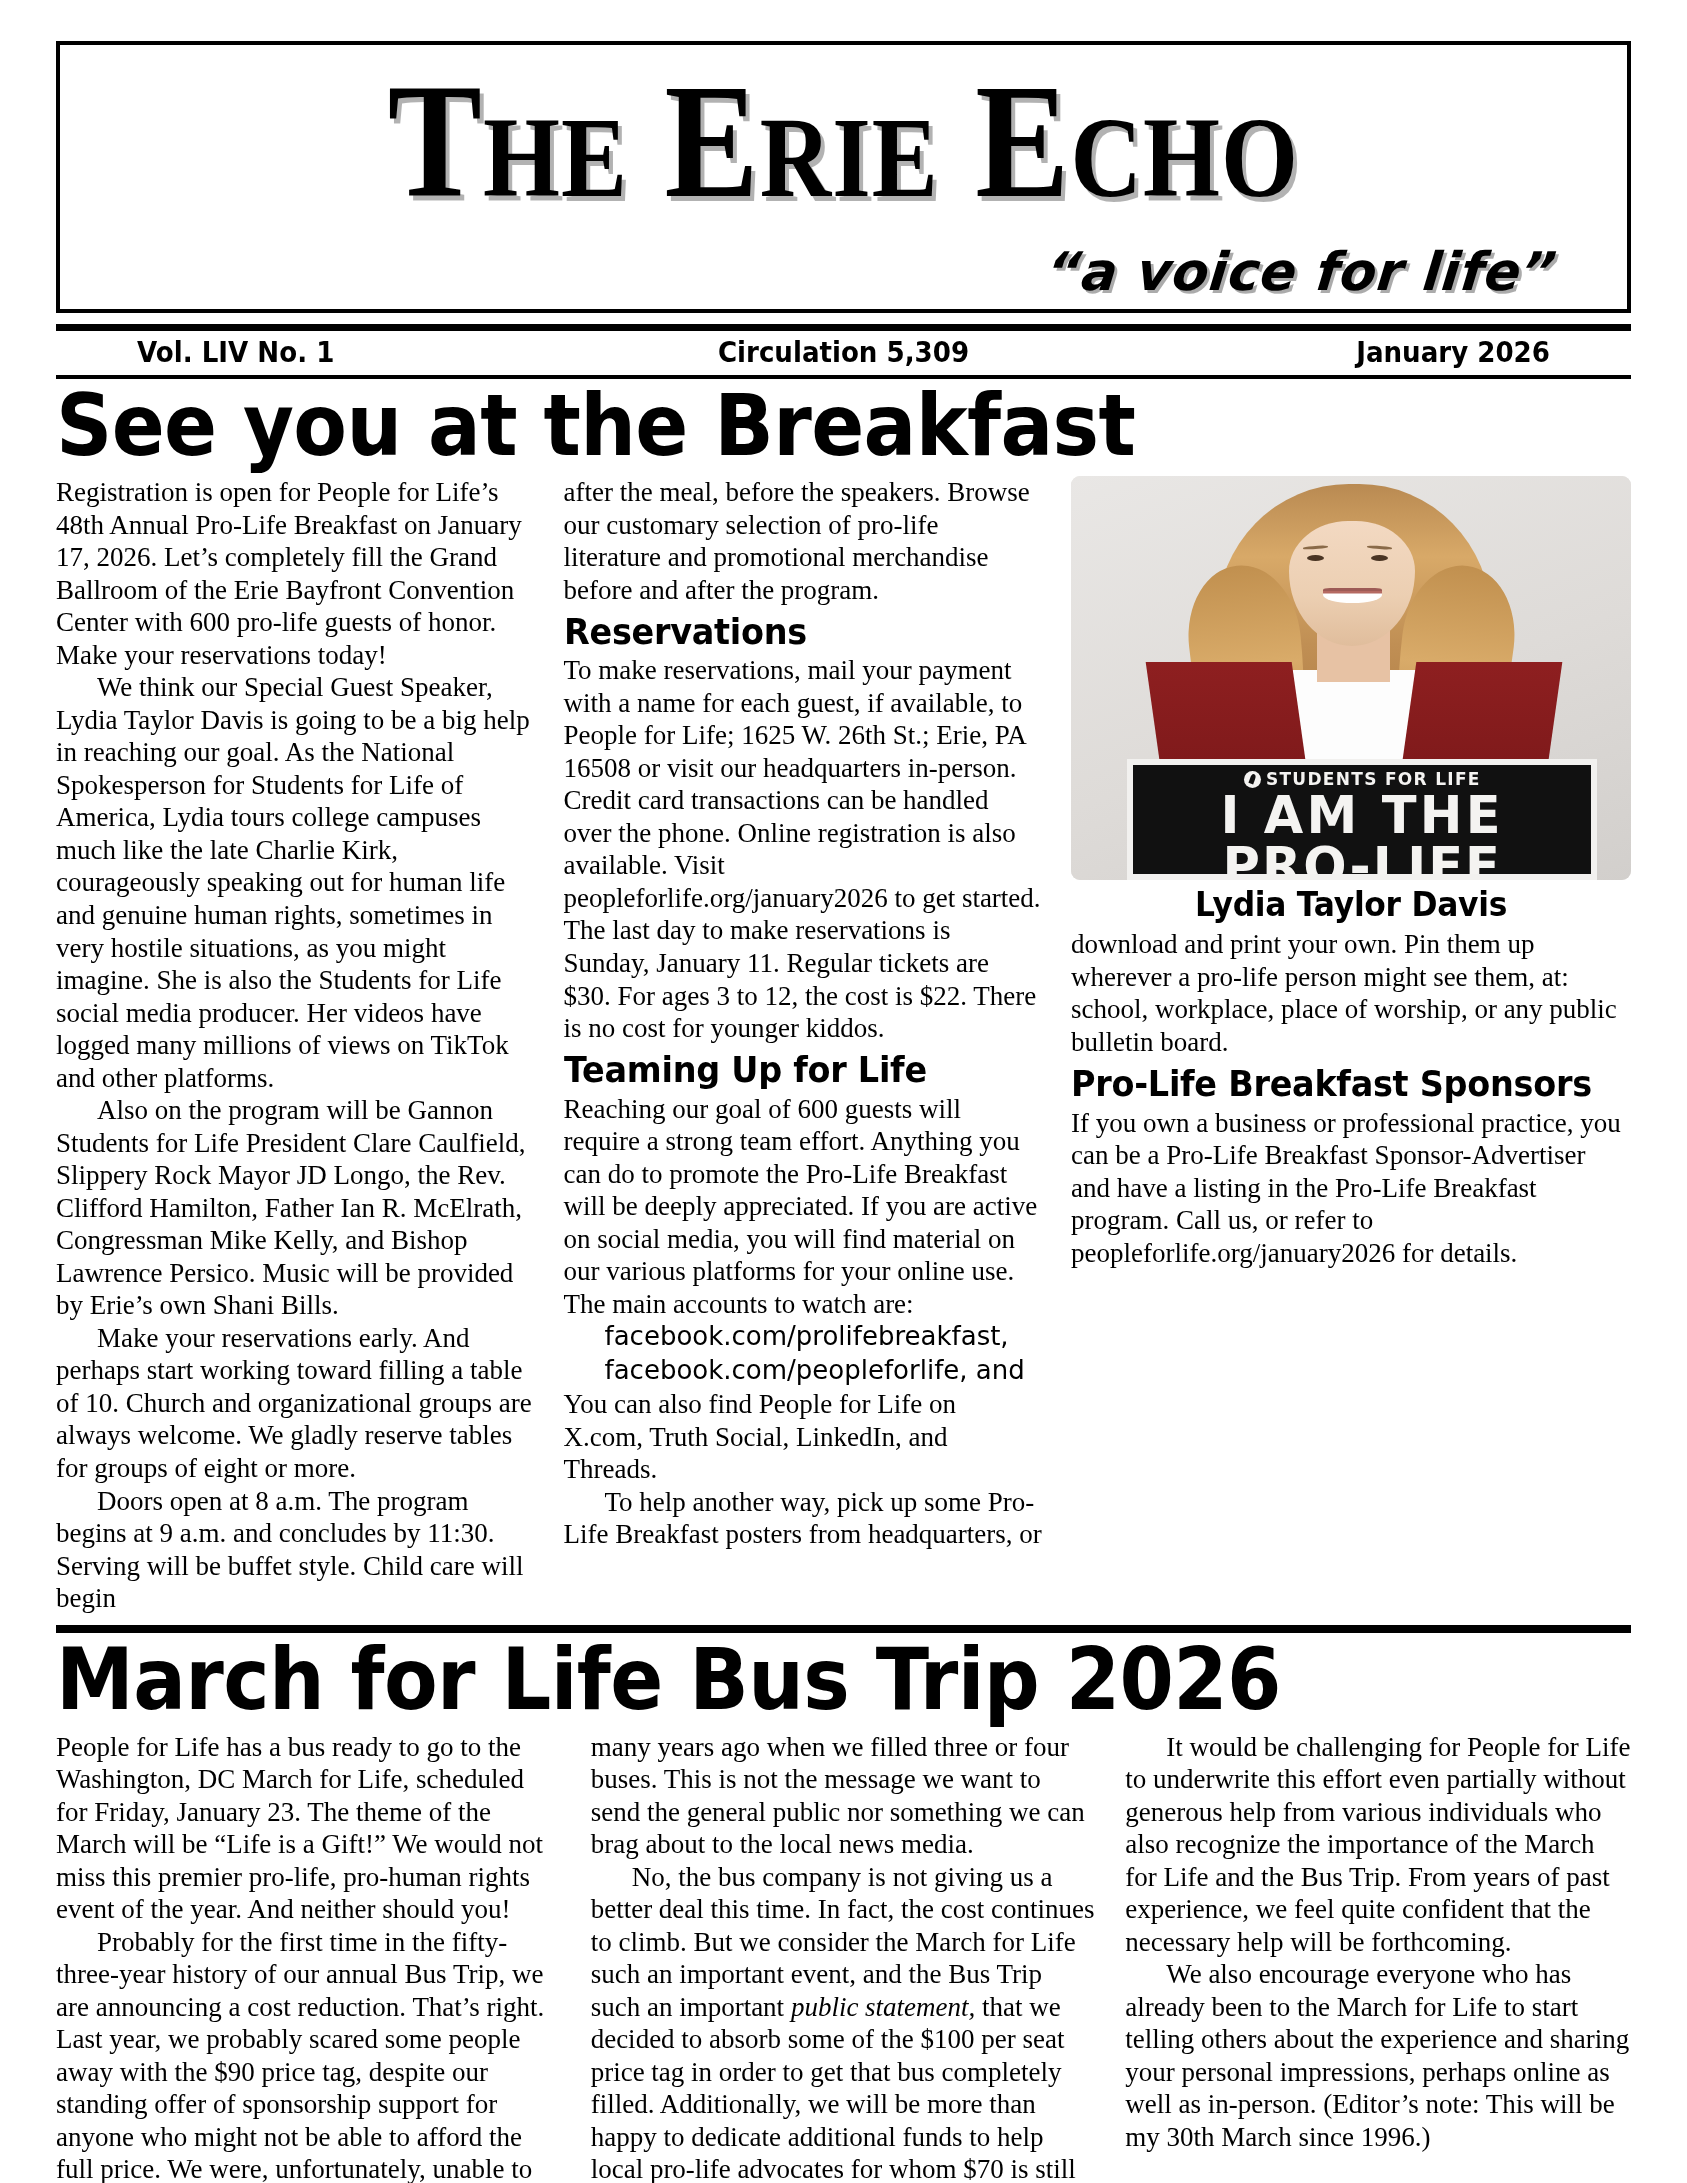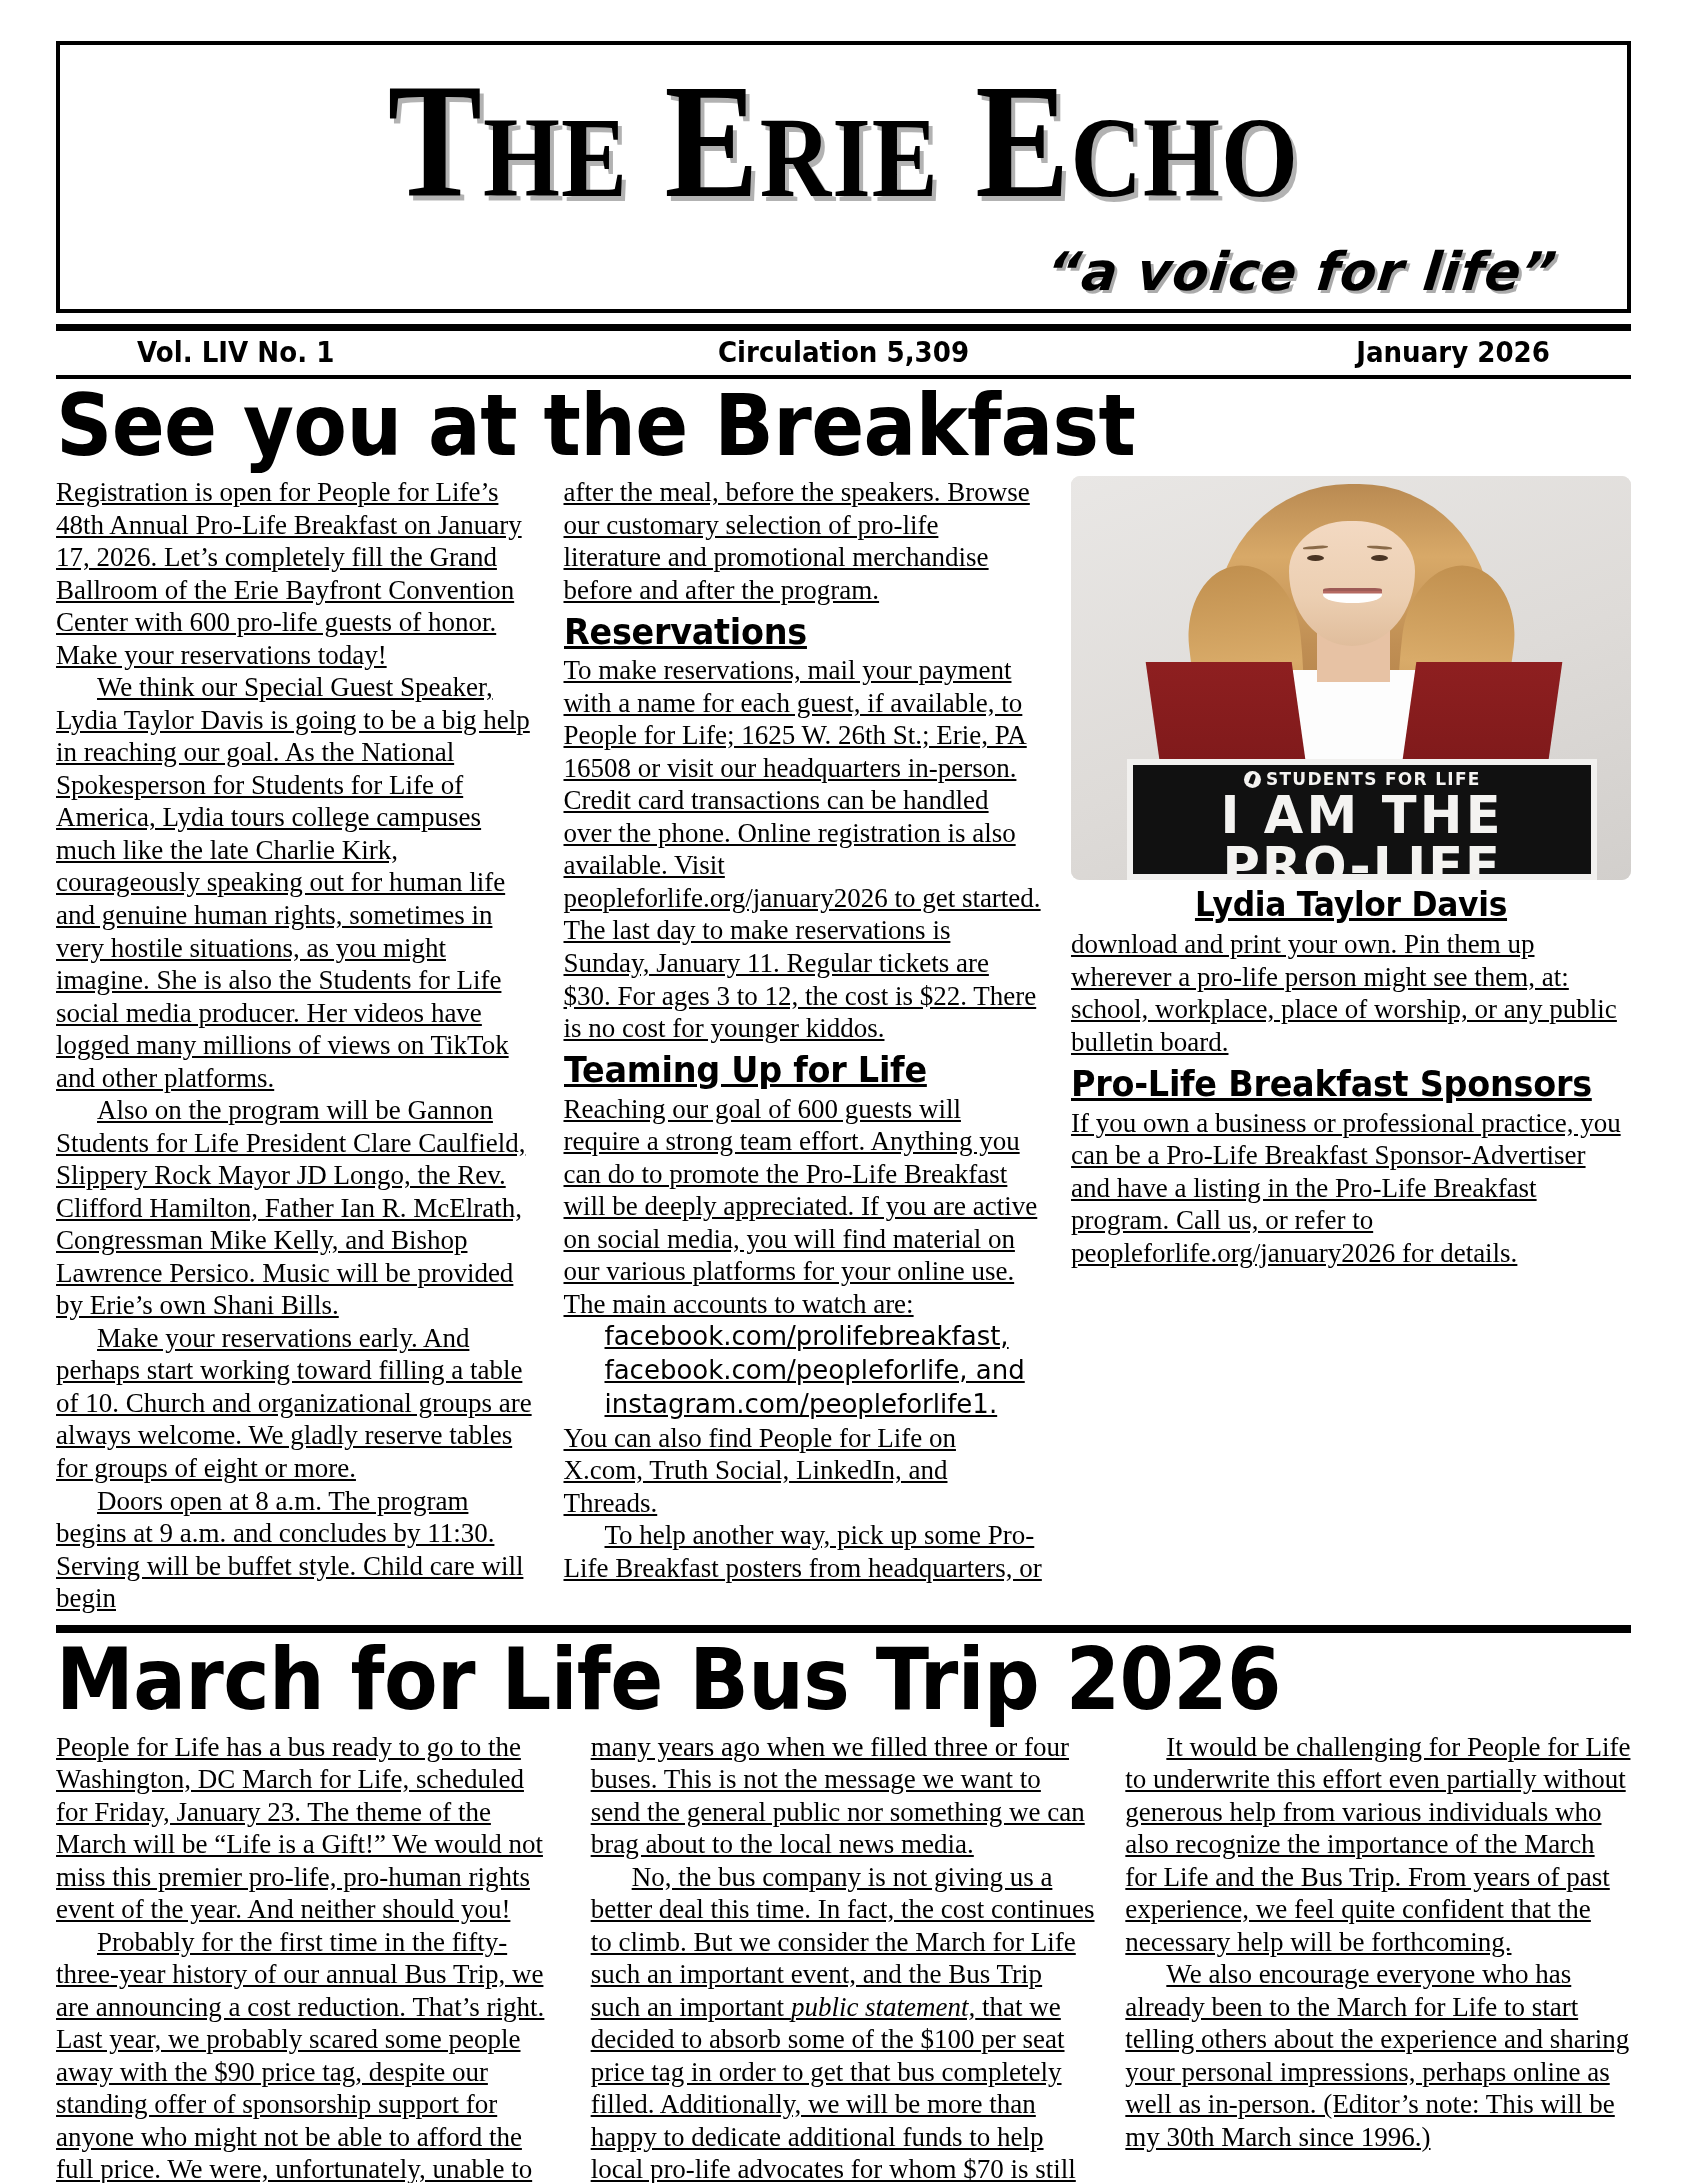--- a/index.html
+++ b/index.html
@@ -94,21 +94,20 @@
     transform: scaleX(0.92);
     transform-origin: 0 50%;
     white-space: nowrap;
   }
 
   
   .cols {
     display: grid;
     grid-template-columns: 1fr 1fr 1fr;
     column-gap: 29px;
-    text-decoration: underline;
   }
   .col { position: relative; }
 
   p.body {
     font-family: "Liberation Serif", "DejaVu Serif", serif;
     font-size: 27px;
     line-height: 1.205;
     margin: 0;
     text-align: left;
     hyphens: none;
@@ -309,21 +308,20 @@
 
     <div class="col">
       <p class="body">after the meal, before the speakers. Browse our customary selection of pro-life literature and promotional merchandise before and after the program.</p>
       <h3 class="subhead">Reservations</h3>
       <p class="body">To make reservations, mail your payment with a name for each guest, if available, to People for Life; 1625 W. 26th St.; Erie, PA 16508 or visit our headquarters in-person. Credit card transactions can be handled over the phone. Online registration is also available. Visit peopleforlife.org/january2026 to get started. The last day to make reservations is Sunday, January 11. Regular tickets are $30. For ages 3 to 12, the cost is $22. There is no cost for younger kiddos.</p>
       <h3 class="subhead">Teaming Up for Life</h3>
       <p class="body">Reaching our goal of 600 guests will require a strong team effort. Anything you can do to promote the Pro-Life Breakfast will be deeply appreciated. If you are active on social media, you will find material on our various platforms for your online use. The main accounts to watch are:</p>
       <div class="social">
         <div>facebook.com/prolifebreakfast,</div>
         <div>facebook.com/peopleforlife, and</div>
-        <div>instagram.com/peopleforlife1.</div>
       </div>
       <p class="body">You can also find People for Life on X.com, Truth Social, LinkedIn, and Threads.</p>
       <p class="body indent">To help another way, pick up some Pro-Life Breakfast posters from headquarters, or</p>
     </div>
 
     <div class="col">
       <div class="photo-block">
         <div class="photo">
           <div class="ph-bg"></div>
           <div class="ph-hair"></div>

